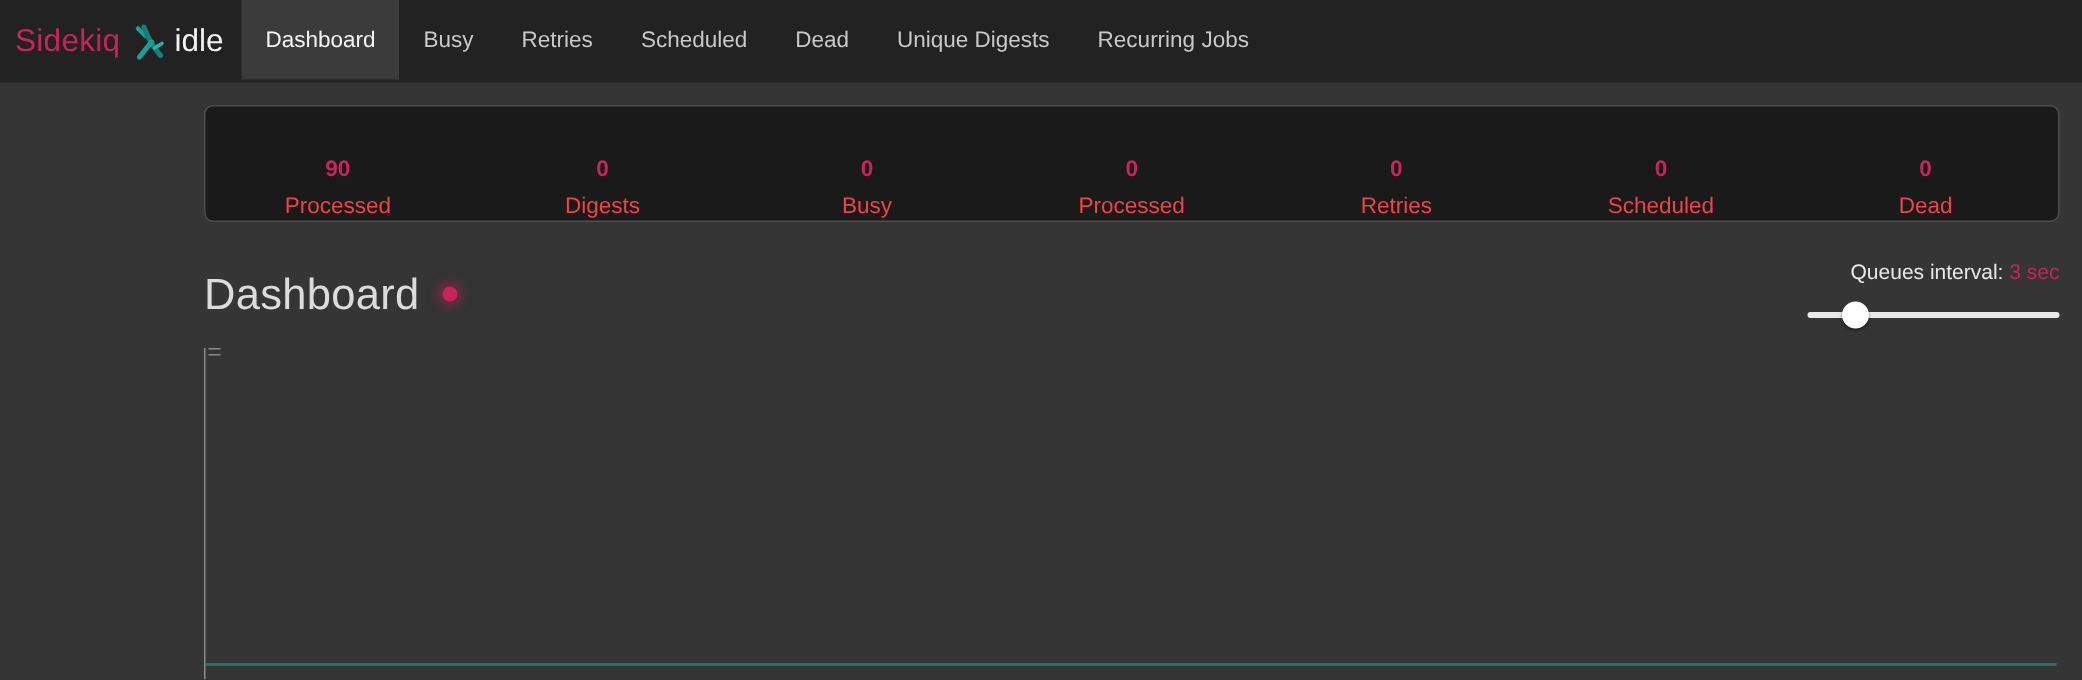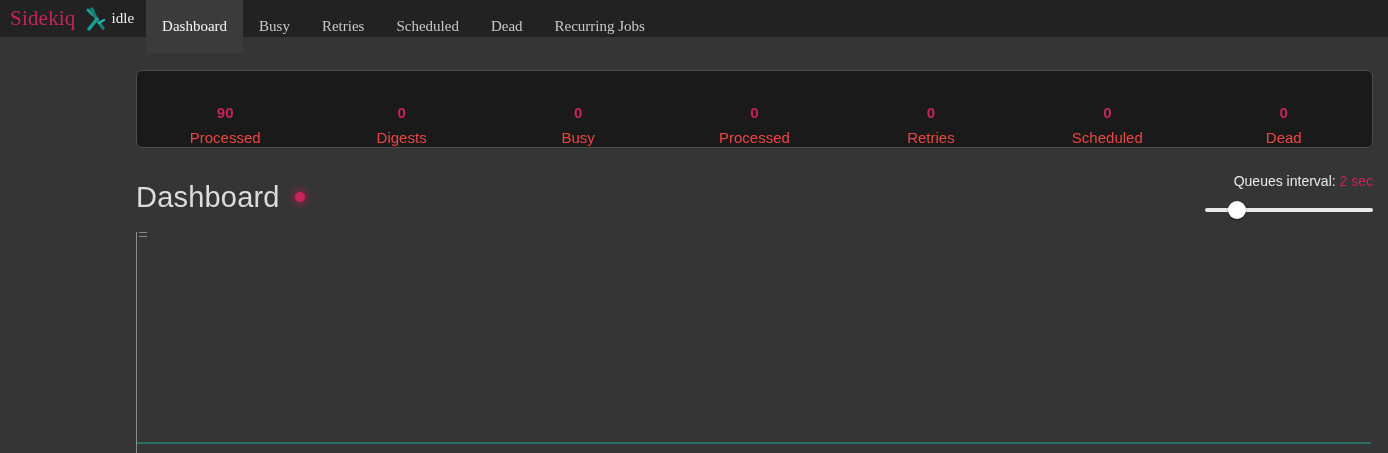--- a/index.html
+++ b/index.html
@@ -6,32 +6,32 @@
   html,body { width:1388px; height:453px; overflow:hidden; }
   body {
     position:relative;
     background:#353535;
     font-family:"Liberation Sans", sans-serif;
     -webkit-font-smoothing:antialiased;
   }
 
   
   .navbar {
-    position:absolute; top:0; left:0; width:1388px; height:37px;
-    background:#222222; display:flex; align-items:stretch;font-family:Liberation Serif, serif;
+    position:absolute; top:0; left:0; width:1388px; height:55px;
+    background:#222222; display:flex; align-items:stretch;
   }
   .brand {
     display:flex; align-items:center; padding:0 6px 0 10px;
     text-decoration:none; cursor:pointer;
   }
   .brand-name {
     color:var(--accent,#c9235a); font-size:21px; font-weight:400; letter-spacing:.2px;
   }
   .brand-icon { margin:0 6px 0 8px; display:flex; align-items:center; }
-  .brand-status { color:#f2f2f2; font-size:15px; font-weight:400; }
+  .brand-status { color:#f2f2f2; font-size:21px; font-weight:400; }
   .nav { display:flex; align-items:stretch; margin-left:6px; list-style:none; }
   .nav a {
     display:flex; align-items:center; height:53px; padding:0 16px;
     color:#c9c9c9; font-size:15px; text-decoration:none; cursor:pointer;
   }
   .nav a.active { background:#3b3b3b; color:#f5f5f5; }
 
   
   .statsbar {
     position:absolute; left:136px; top:70px; width:1237px; height:78px;
@@ -121,20 +121,23 @@
     <li>
         <a>Retries</a>
       </li>
     <li>
         <a>Scheduled</a>
       </li>
     <li>
         <a>Dead</a>
       </li>
     <li>
+        <a>Unique Digests</a>
+      </li>
+    <li>
         <a>Recurring Jobs</a>
       </li>
   </ul>
 </nav>
 
 <div class="statsbar">
   <div class="stat">
     <span class="stat-value">90</span>
     <span class="stat-label">Processed</span>
   </div>
@@ -162,21 +165,21 @@
     <span class="stat-value">0</span>
     <span class="stat-label">Dead</span>
   </div>
 </div>
 
 <h1 class="page-title"><span>Dashboard</span><span class="beacon"></span></h1>
 
 <div class="polling">
   <div class="polling-label-row">
     <span>Queues interval:</span>
-    <span class="polling-value">2 sec</span>
+    <span class="polling-value">3 sec</span>
   </div>
   <div class="polling-slider">
     <div class="slider-track"></div>
     <div class="slider-thumb"></div>
   </div>
 </div>
 
 <div class="chart">
   <div class="chart-tick t1"></div>
   <div class="chart-tick t2"></div>

